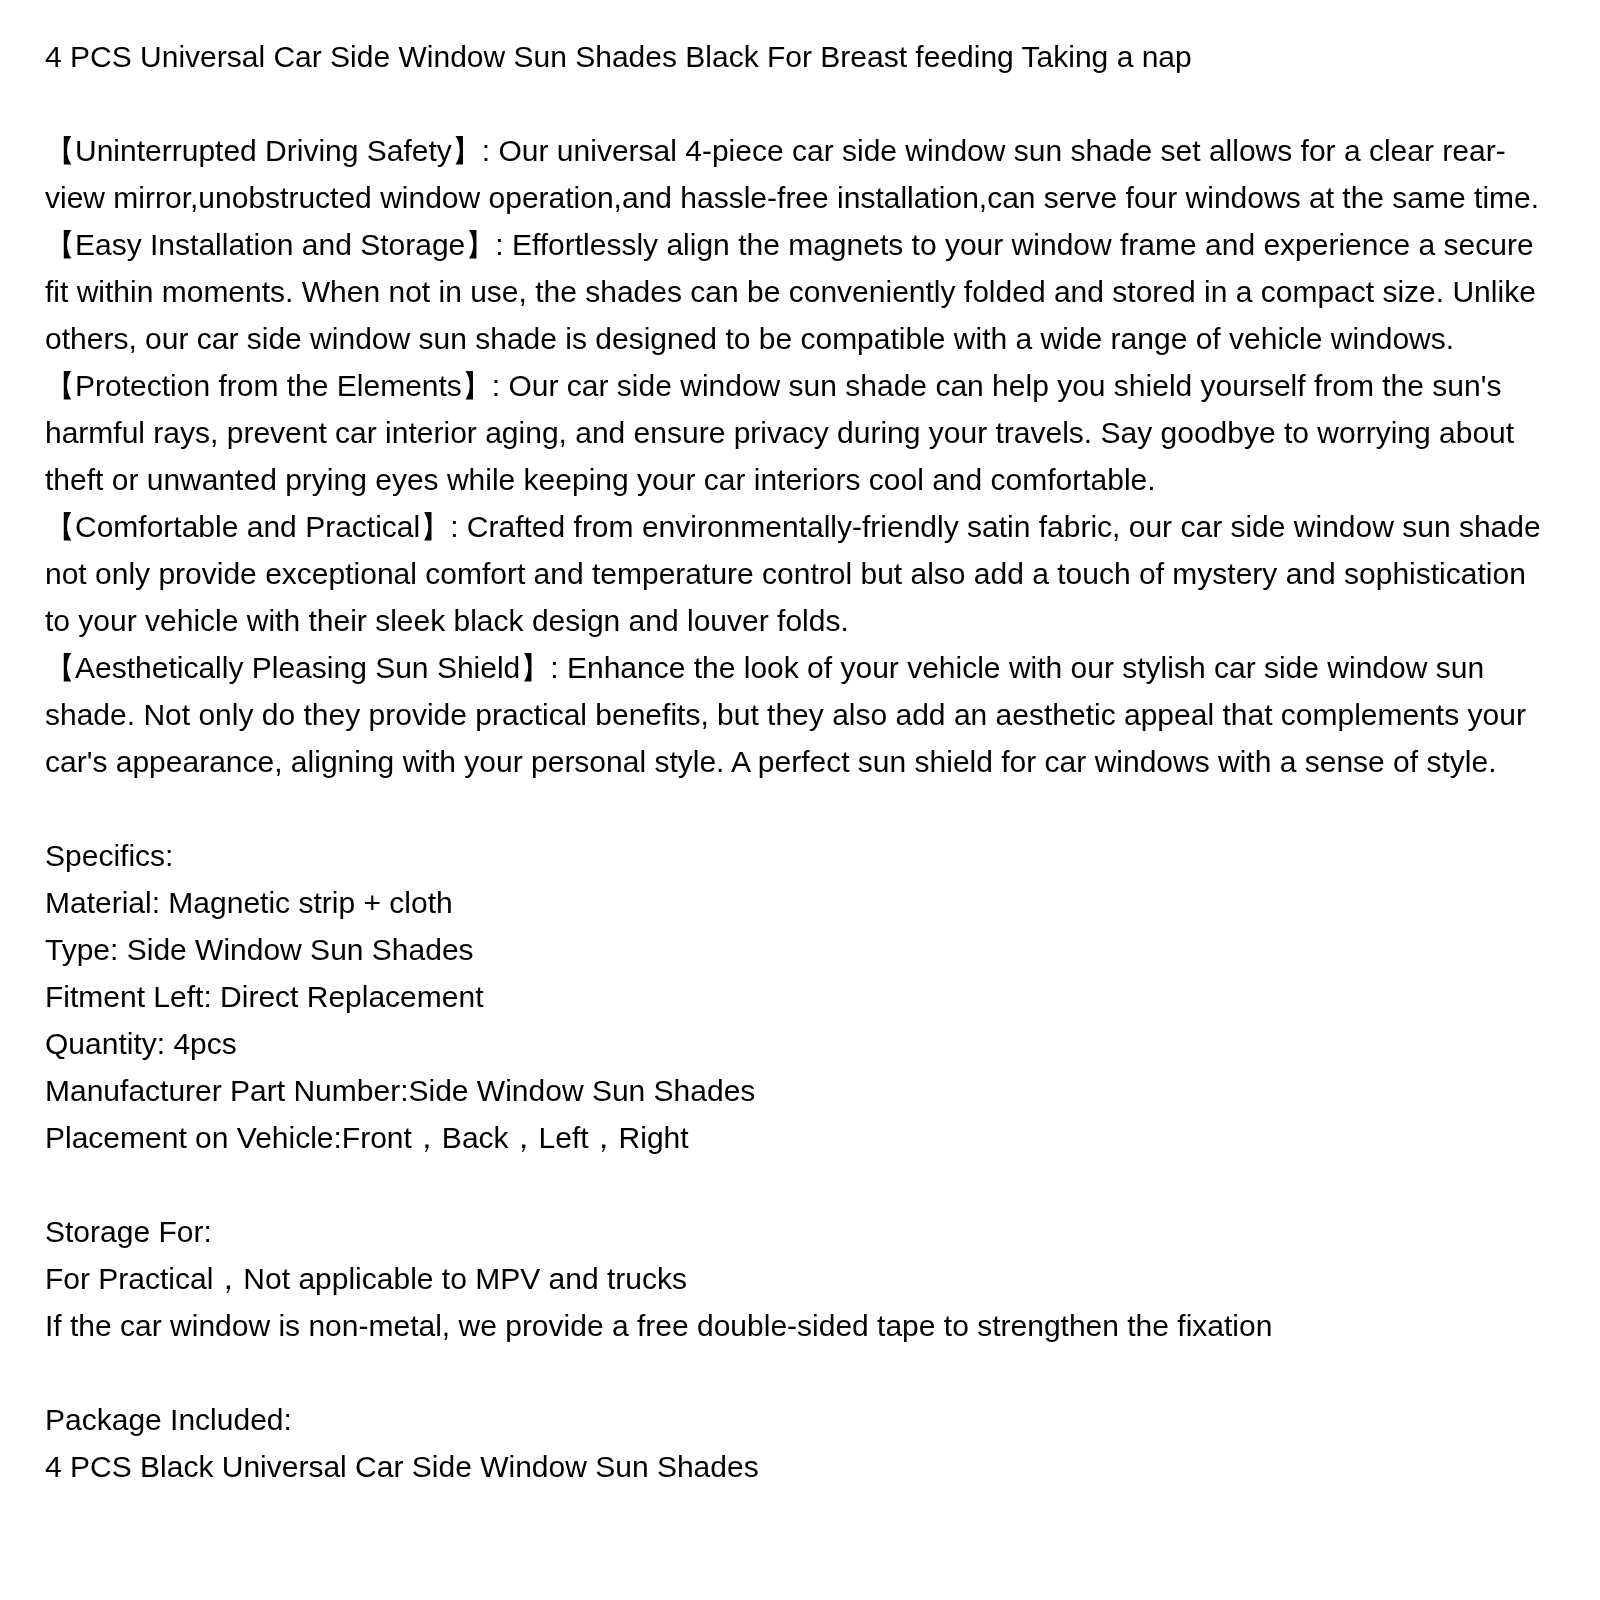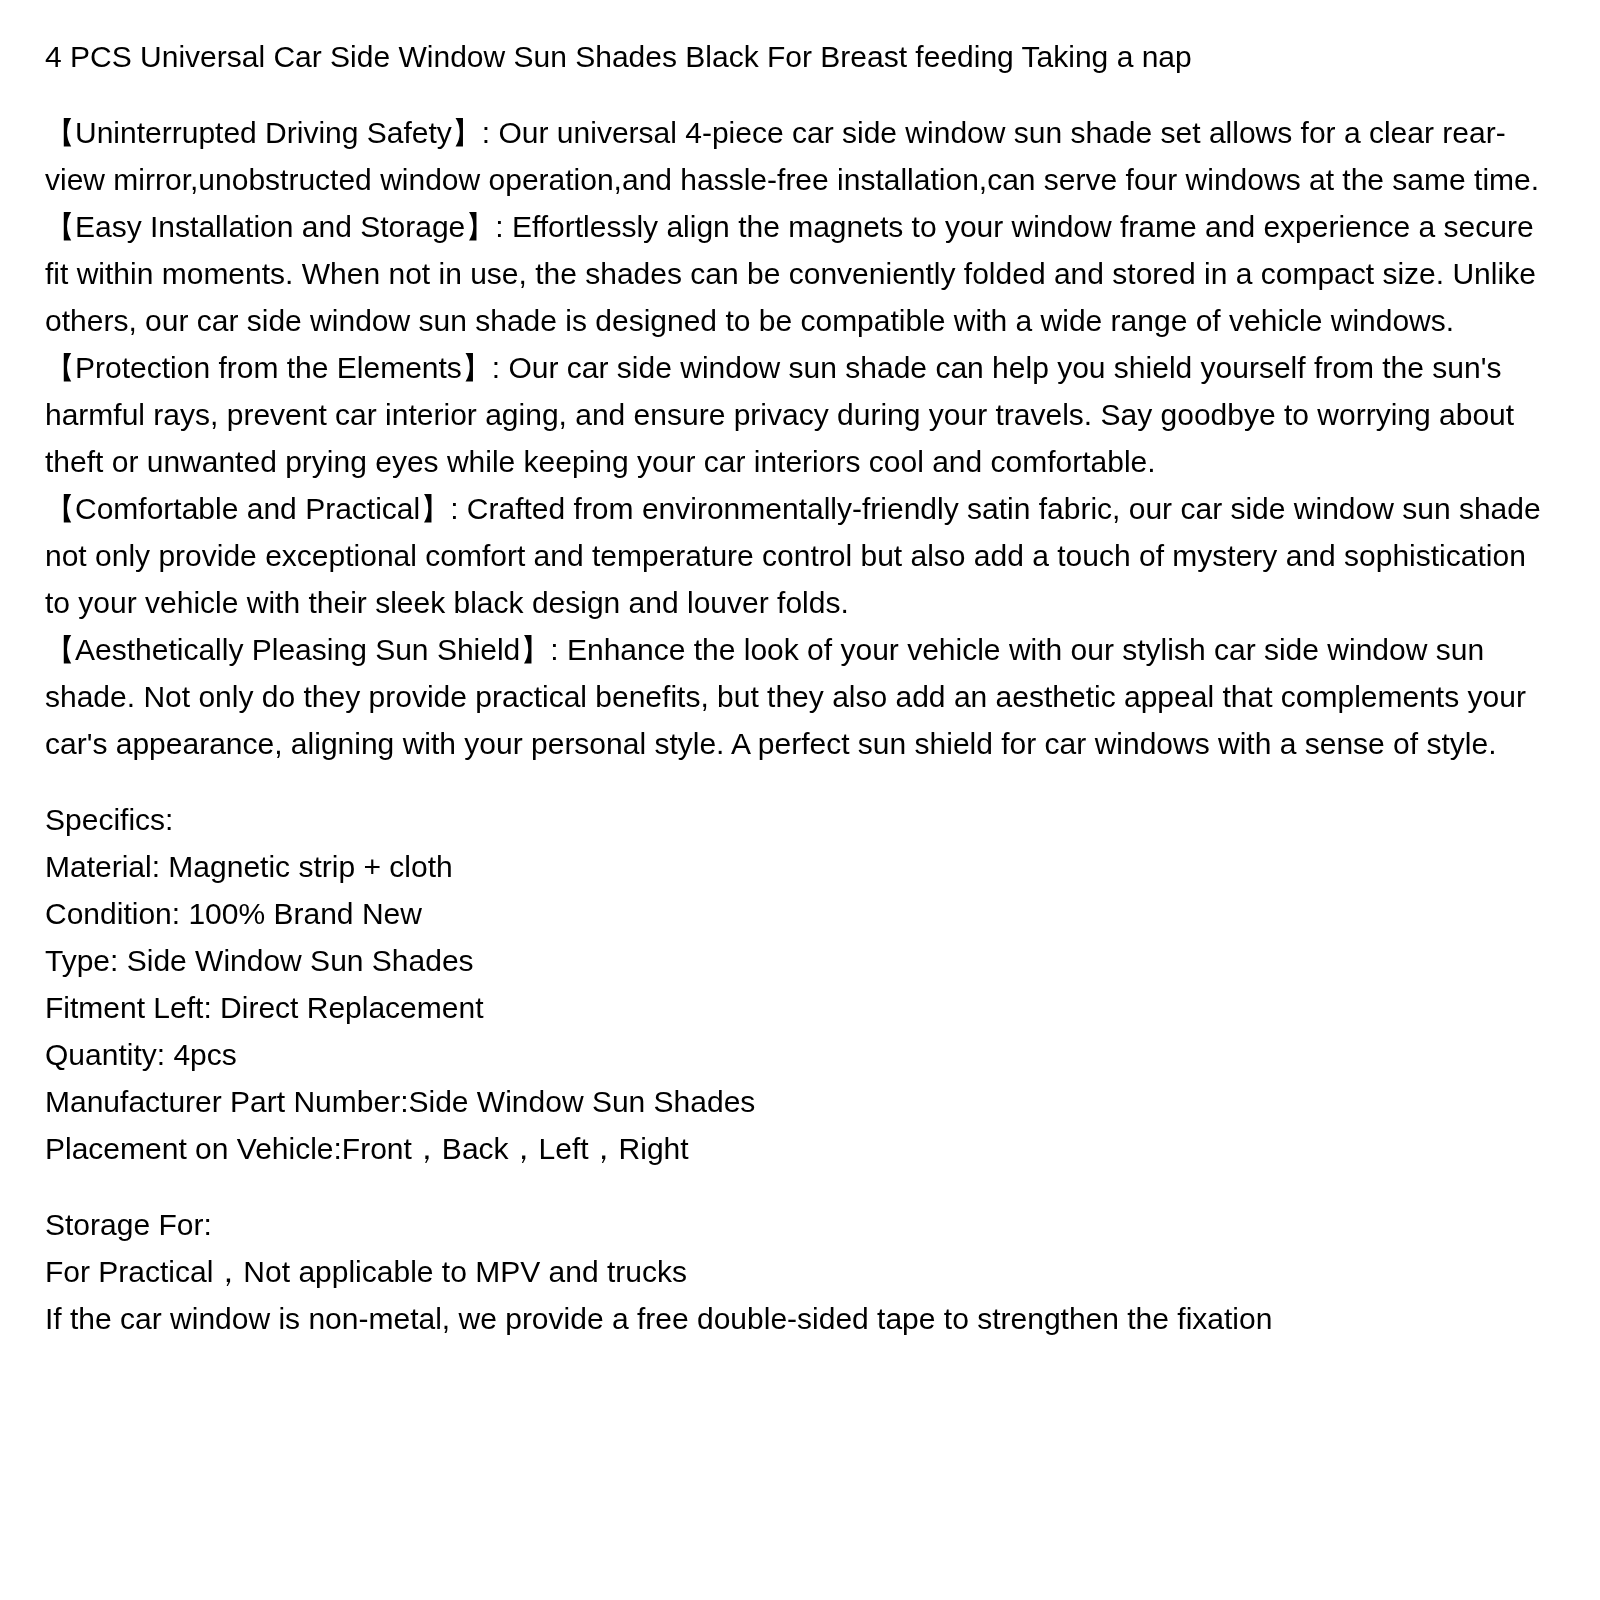--- a/index.html
+++ b/index.html
@@ -16,21 +16,21 @@
     line-height: 47px;
     overflow: hidden;
   }
   .doc {
     padding: 33px 12px 0 45px;
   }
   .line {
     white-space: pre; 
   }
   .section {
-    margin-top: 29px; 
+    margin-top: 47px; 
   }
 </style>
 </head>
 <body>
 
 <div class="doc">
 
   <div class="line">4 PCS Universal Car Side Window Sun Shades Black For Breast feeding Taking a nap</div>
 
   <div class="section">
@@ -46,28 +46,31 @@
 not only provide exceptional comfort and temperature control but also add a touch of mystery and sophistication
 to your vehicle with their sleek black design and louver folds.</div>
     <div class="line">【Aesthetically Pleasing Sun Shield】: Enhance the look of your vehicle with our stylish car side window sun
 shade. Not only do they provide practical benefits, but they also add an aesthetic appeal that complements your
 car's appearance, aligning with your personal style. A perfect sun shield for car windows with a sense of style.</div>
   </div>
 
   <div class="section">
     <div class="line">Specifics:</div>
     <div class="line">Material: Magnetic strip + cloth</div>
-    <div class="line">Condition: 100% Brand New</div>
     <div class="line">Type: Side Window Sun Shades</div>
     <div class="line">Fitment Left: Direct Replacement</div>
     <div class="line">Quantity: 4pcs</div>
     <div class="line">Manufacturer Part Number:Side Window Sun Shades</div>
     <div class="line">Placement on Vehicle:Front，Back，Left，Right</div>
   </div>
 
   <div class="section">
     <div class="line">Storage For:</div>
     <div class="line">For Practical，Not applicable to MPV and trucks</div>
     <div class="line">If the car window is non-metal, we provide a free double-sided tape to strengthen the fixation</div>
   </div>
 
+  <div class="section">
+    <div class="line">Package Included:</div>
+    <div class="line">4 PCS Black Universal Car Side Window Sun Shades</div>
+  </div>
 
 </div>
 
 </body></html>

